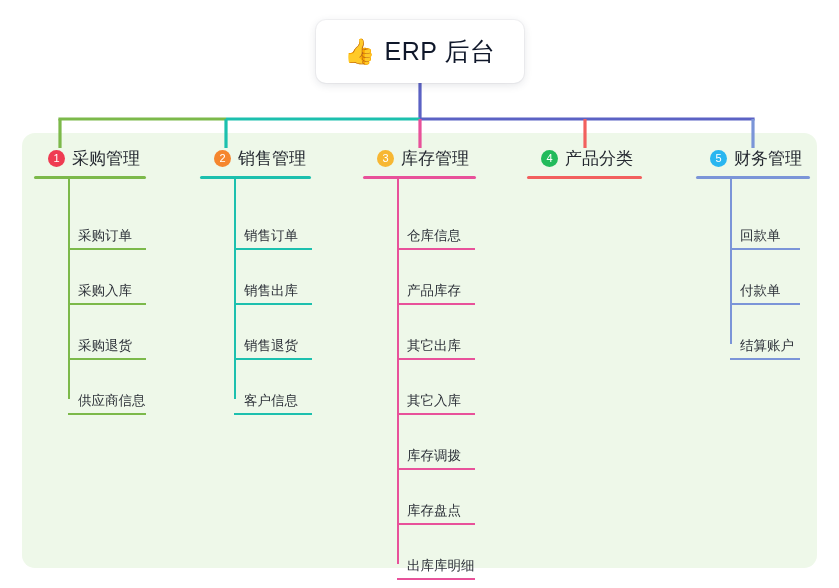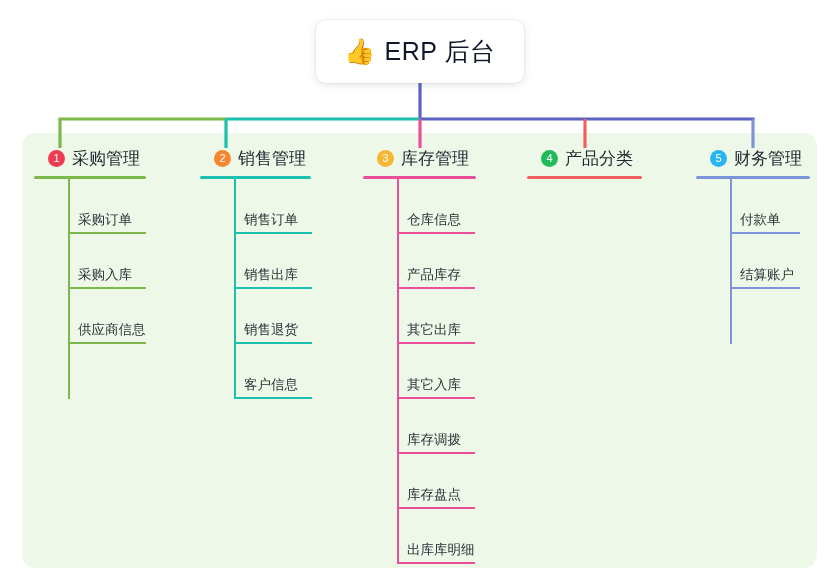--- a/index.html
+++ b/index.html
@@ -46,21 +46,21 @@
     height: 26px; padding-left: 14px; white-space: nowrap;
   }
   .badge {
     width: 17px; height: 17px; border-radius: 50%;
     color: #ffffff; font-size: 11px; line-height: 17px;
     text-align: center; flex: 0 0 auto; font-weight: normal;
   }
   .col-title { font-size: 17px; color: #23272f; }
   .head-rule { height: 3px; border-radius: 2px; margin-top: 5px; }
 
-  .items { position: relative; padding-top: 0; }
+  .items { position: relative; padding-top: 16px; }
   .spine {
     position: absolute; left: 34px; top: 0; width: 2px;
   }
   .item {
     position: relative;
     height: 55px;
     display: flex; align-items: flex-end;
     padding-left: 44px;
   }
   .item-label {
@@ -107,20 +107,24 @@
           <div class="spine" style="background: rgb(124, 185, 74); height: 220px;"></div>
           <div class="item">
             <span class="item-label">采购订单</span>
             <div class="item-rule" style="background: rgb(124, 185, 74); width: 78px;"></div>
           </div>
           <div class="item">
             <span class="item-label">采购入库</span>
             <div class="item-rule" style="background: rgb(124, 185, 74); width: 78px;"></div>
           </div>
           <div class="item">
+            <span class="item-label">采购退货</span>
+            <div class="item-rule" style="background: rgb(124, 185, 74); width: 78px;"></div>
+          </div>
+          <div class="item">
             <span class="item-label">供应商信息</span>
             <div class="item-rule" style="background: rgb(124, 185, 74); width: 78px;"></div>
           </div>
         </div>
       </div>
       <div class="column" style="left: 200px; width: 147px;">
         <div class="col-head">
           <span class="badge" style="background: rgb(245, 134, 46);">2</span>
           <span class="col-title">销售管理</span>
         </div>
@@ -192,20 +196,24 @@
       </div>
       <div class="column" style="left: 696px; width: 140px;">
         <div class="col-head">
           <span class="badge" style="background: rgb(41, 182, 240);">5</span>
           <span class="col-title">财务管理</span>
         </div>
         <div class="head-rule" style="background: rgb(123, 149, 216); width: 114px; margin-left: 0px;"></div>
         <div class="items">
           <div class="spine" style="background: rgb(123, 149, 216); height: 165px;"></div>
           <div class="item">
+            <span class="item-label">回款单</span>
+            <div class="item-rule" style="background: rgb(123, 149, 216); width: 70px;"></div>
+          </div>
+          <div class="item">
             <span class="item-label">付款单</span>
             <div class="item-rule" style="background: rgb(123, 149, 216); width: 70px;"></div>
           </div>
           <div class="item">
             <span class="item-label">结算账户</span>
             <div class="item-rule" style="background: rgb(123, 149, 216); width: 70px;"></div>
           </div>
         </div>
       </div>
     </div>

